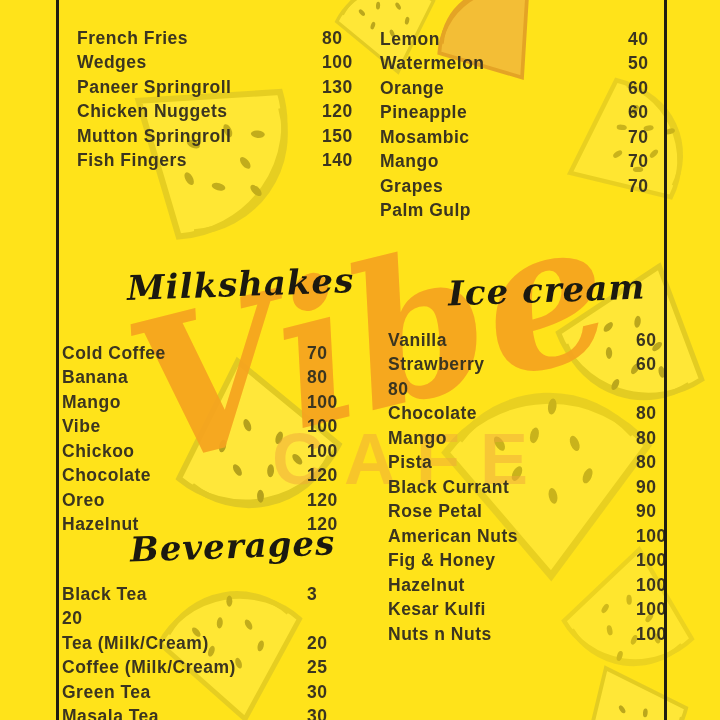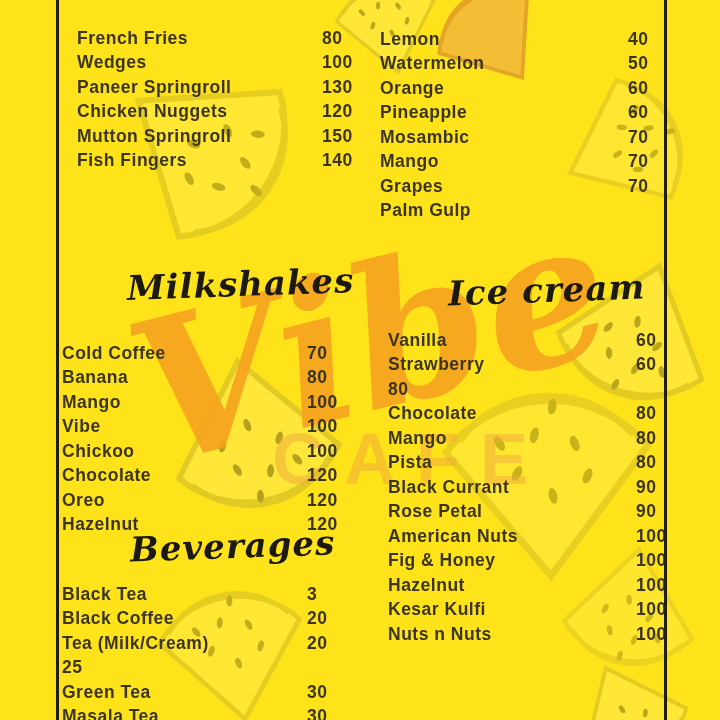--- a/index.html
+++ b/index.html
@@ -269,28 +269,28 @@
         <span class="item-name">Nuts n Nuts</span>
         <span class="item-price">100</span>
       </div>
     </div>
   <div class="menu-list list-left list-beverages">
       <div class="menu-row">
         <span class="item-name">Black Tea</span>
         <span class="item-price">3</span>
       </div>
       <div class="menu-row">
-        <span class="item-name">Black Coffee</span>
         <span class="item-price">20</span>
       </div>
       <div class="menu-row">
         <span class="item-name">Tea (Milk/Cream)</span>
         <span class="item-price">20</span>
       </div>
       <div class="menu-row">
+        <span class="item-name">Coffee (Milk/Cream)</span>
         <span class="item-price">25</span>
       </div>
       <div class="menu-row">
         <span class="item-name">Green Tea</span>
         <span class="item-price">30</span>
       </div>
       <div class="menu-row">
         <span class="item-name">Masala Tea</span>
         <span class="item-price">30</span>
       </div>

